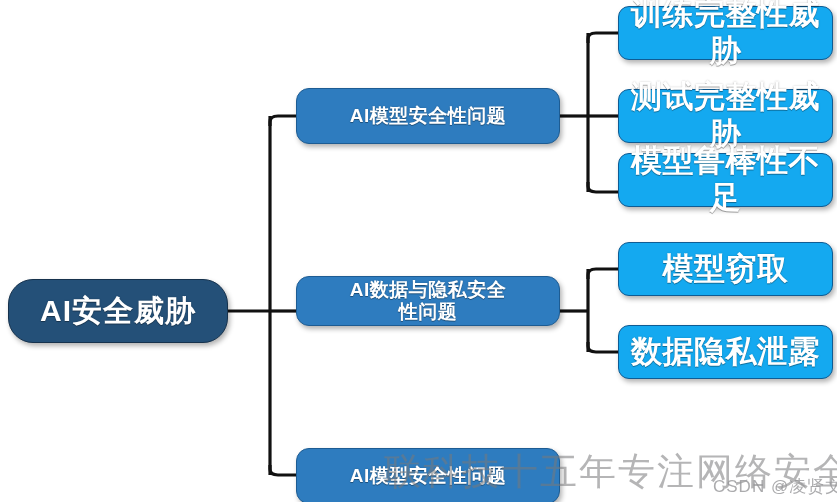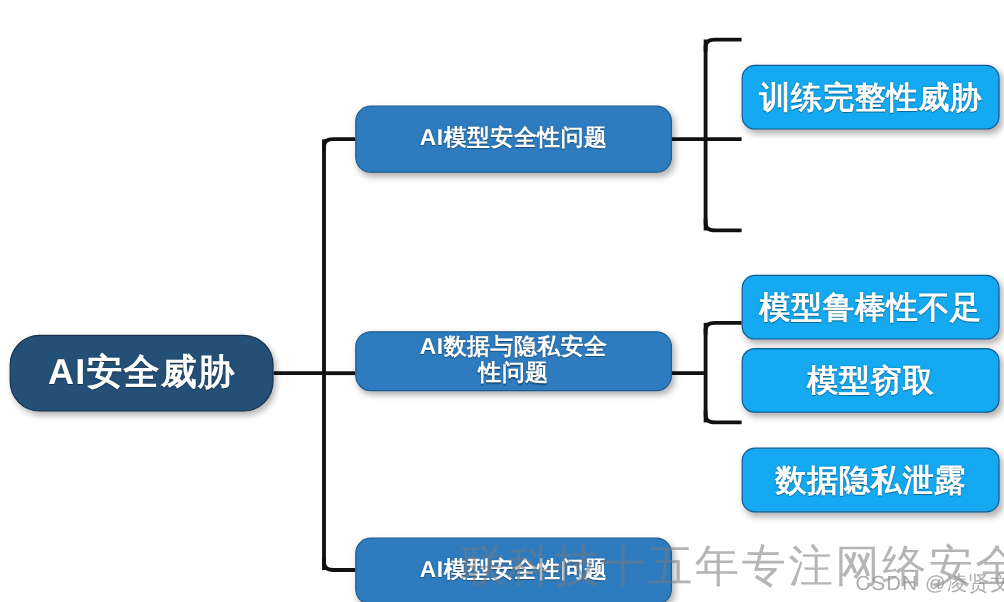--- a/index.html
+++ b/index.html
@@ -60,23 +60,22 @@
     background: #2e7cbf;
     border-color: #1d5c93;
     font-size: 19px;
     border-radius: 13px;
   }
 
   
   .node--leaf {
     background: #14a9f0;
     border-color: #0f5c94;
-    font-size: 26px;
+    font-size: 31px;
     border-radius: 11px;
-    margin-top: 48px;
   }
 
   .node .label {
     display: block;
     padding: 0 6px;
     white-space: pre-line;
   }
 
   
   .watermark-main {
@@ -146,22 +145,25 @@
   </div>
 
   <div class="node node--branch" style="left:296px; top:448px; width:264px; height:56px;">
     <span class="label">AI模型安全性问题</span>
   </div>
 
   <div class="node node--leaf" style="left:618px; top:6px; width:215px; height:54px;">
     <span class="label">训练完整性威胁</span>
   </div>
 
+  <div class="node node--leaf" style="left:618px; top:89px; width:215px; height:54px;">
+    <span class="label">测试完整性威胁</span>
+  </div>
 
-  <div class="node node--leaf" style="left:618px; top:181px; width:215px; height:54px;">
+  <div class="node node--leaf" style="left:618px; top:153px; width:215px; height:54px;">
     <span class="label">模型鲁棒性不足</span>
   </div>
 
   <div class="node node--leaf" style="left:618px; top:325px; width:215px; height:54px;">
     <span class="label">数据隐私泄露</span>
   </div>
 
   <div class="node node--leaf" style="left:618px; top:242px; width:215px; height:54px;">
     <span class="label">模型窃取</span>
   </div>

